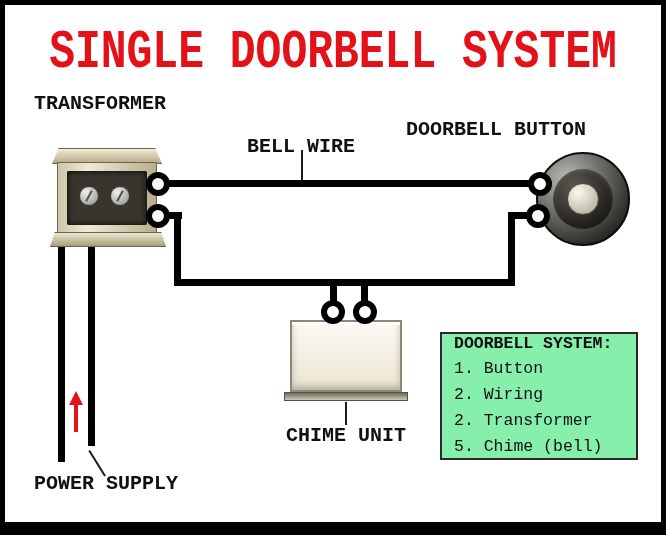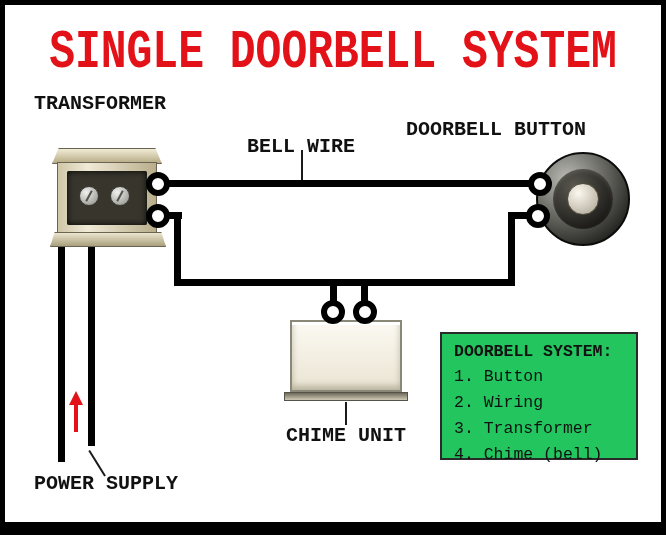--- a/index.html
+++ b/index.html
@@ -67,22 +67,22 @@
   .chime-base{position:absolute;left:-6px;top:72px;width:124px;height:9px;
     background:linear-gradient(#6d685a,#cfc9b4);border:1px solid #55524a;box-sizing:border-box;}
 
   
   .arrow-stem{position:absolute;left:74px;top:404px;width:4px;height:28px;background:#e31219;z-index:3;}
   .arrow-head{position:absolute;left:69px;top:391px;width:0;height:0;z-index:3;
     border-left:7px solid transparent;border-right:7px solid transparent;border-bottom:14px solid #e31219;}
 
   
   .legend{
-    position:absolute;left:440px;top:332px;width:198px;height:128px;background:#22c55e;
-    border:2px solid #2a2a2a;box-sizing:border-box;padding:8px 12px;z-index:6;
+    position:absolute;left:440px;top:332px;width:198px;height:128px;background:#86efac;
+    border:2px solid #2a2a2a;box-sizing:border-box;padding:0 12px;z-index:6;
   }
   .legend-title{font-size:16.5px;font-weight:600;color:#111;margin-bottom:3px;}
   .legend-item{font-size:16.5px;color:#111;line-height:26px;}
 </style>
 </head>
 <body>
 
 <div class="stage">
 
   <div class="frame"></div>
@@ -142,17 +142,17 @@
   <div class="term" style="left:321px;top:300px;"></div>
   <div class="term" style="left:353px;top:300px;"></div>
 
   <div class="arrow-head"></div>
   <div class="arrow-stem"></div>
 
   <div class="legend">
     <div class="legend-title">DOORBELL SYSTEM:</div>
     <div class="legend-item">1. Button</div>
     <div class="legend-item">2. Wiring</div>
-    <div class="legend-item">3. Transformer</div>
-    <div class="legend-item">4. Chime (bell)</div>
+    <div class="legend-item">2. Transformer</div>
+    <div class="legend-item">5. Chime (bell)</div>
   </div>
 
 </div>
 
 </body></html>

